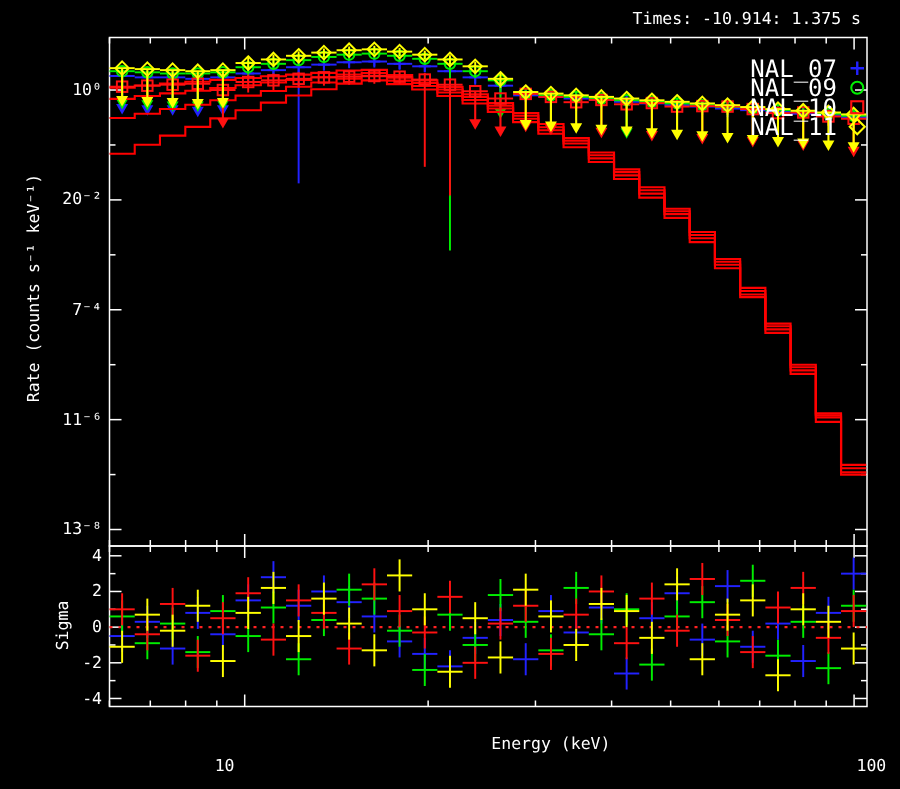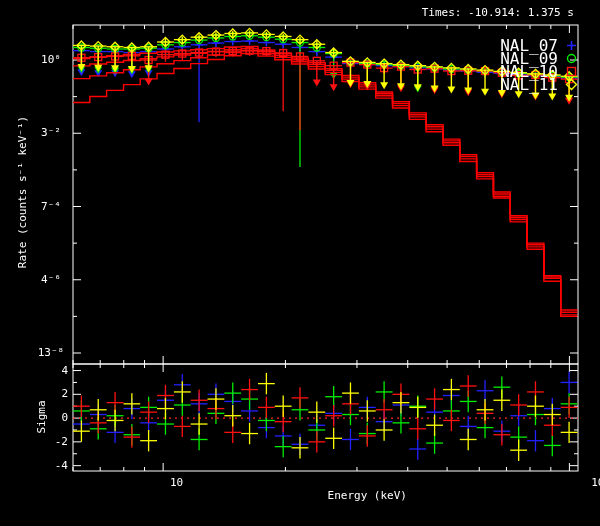--- a/index.html
+++ b/index.html
@@ -4,23 +4,23 @@
 <style>
   html,body{margin:0;padding:0;background:#000;}
   .stage{position:relative;width:600px;height:526px;background:#000;overflow:hidden;
          font-family:"DejaVu Sans Mono","Liberation Mono",monospace;}
   svg.chart{position:absolute;left:0;top:0;}
   .txt{position:absolute;color:#fff;font-size:11px;line-height:12px;white-space:pre;}
   .title{top:7px;right:26px;}
   .ylabel-main{left:-62px;top:186px;width:170px;text-align:center;transform:rotate(-90deg);}
   .ylabel-sigma{left:-18px;top:411px;width:120px;text-align:center;transform:rotate(-90deg);}
   .xlabel{left:247px;top:490px;width:160px;text-align:right;}
-  .ytick{width:34px;text-align:center;left:34px;}
+  .ytick{width:34px;text-align:right;left:34px;}
   .stick{width:34px;text-align:right;left:34px;}
-  .xtick{width:40px;text-align:right;}
+  .xtick{width:40px;text-align:left;margin-top:28px;}
   .legend{position:absolute;top:39px;right:22px;}
   .legend-row{display:flex;align-items:center;justify-content:flex-end;height:13px;color:#fff;font-size:16px;}
   .legend-label{margin-right:7px;letter-spacing:0px;}
   .legend-marker{flex:0 0 auto;}
 </style>
 </head>
 <body>
 
 <div class="stage">
   <svg class="chart" id="chart" width="600" height="526">
@@ -825,22 +825,22 @@
     <div class="legend-row">
       <span class="legend-label">NAL_11</span>
       <svg class="legend-marker" width="13" height="13">
         <path d="M6.5 1.5 L11.5 6.5 L6.5 11.5 L1.5 6.5 Z" stroke="#ffff00" stroke-width="1.4" fill="none"></path>
       </svg>
     </div>
   </div>
 <div class="txt xtick" style="left: 143.129px; top: 477px;">10</div>
     <div class="txt xtick" style="left: 571px; top: 477px;">100</div>
     <div class="txt ytick" style="left: 34px; top: 54.0134px;">10⁰</div>
-    <div class="txt ytick" style="left: 34px; top: 127.263px;">3⁻²</div>
+    <div class="txt ytick" style="left: 34px; top: 127.263px;">20⁻²</div>
     <div class="txt ytick" style="left: 34px; top: 200.513px;">7⁻⁴</div>
-    <div class="txt ytick" style="left: 34px; top: 273.763px;">4⁻⁶</div>
+    <div class="txt ytick" style="left: 34px; top: 273.763px;">11⁻⁶</div>
     <div class="txt ytick" style="left: 34px; top: 347.013px;">13⁻⁸</div>
     <div class="txt stick" style="left: 34px; top: 364.539px;">4</div>
     <div class="txt stick" style="left: 34px; top: 388.317px;">2</div>
     <div class="txt stick" style="left: 34px; top: 412.094px;">0</div>
     <div class="txt stick" style="left: 34px; top: 435.872px;">-2</div>
     <div class="txt stick" style="left: 34px; top: 459.65px;">-4</div>
   </div>
 
 </body></html>

